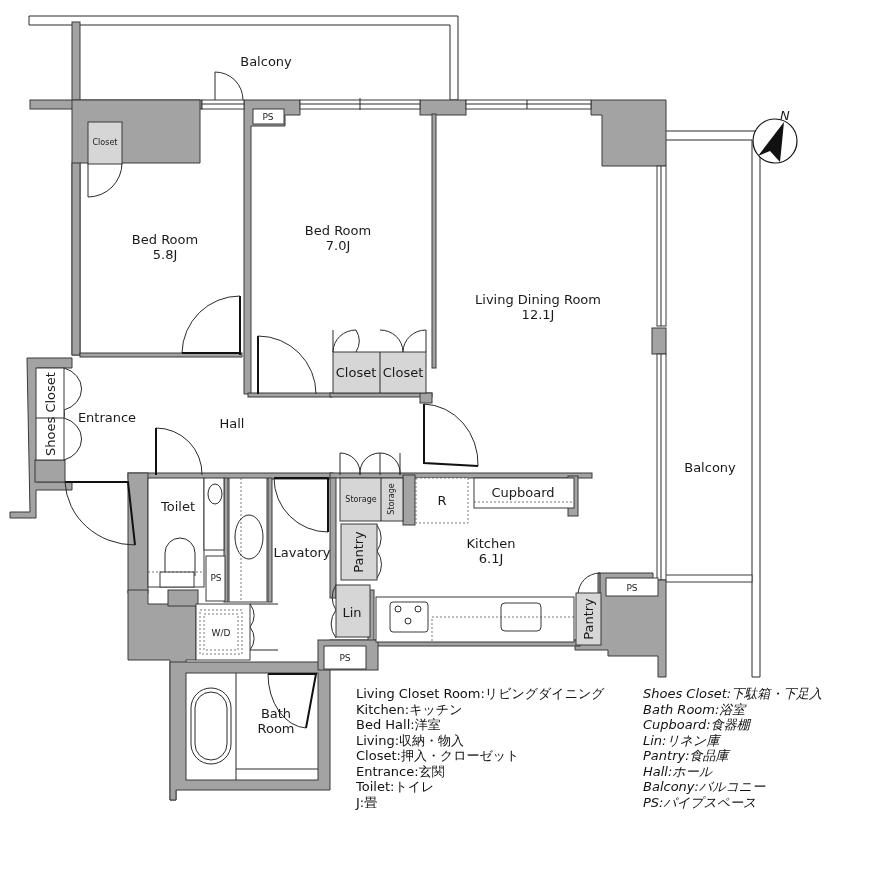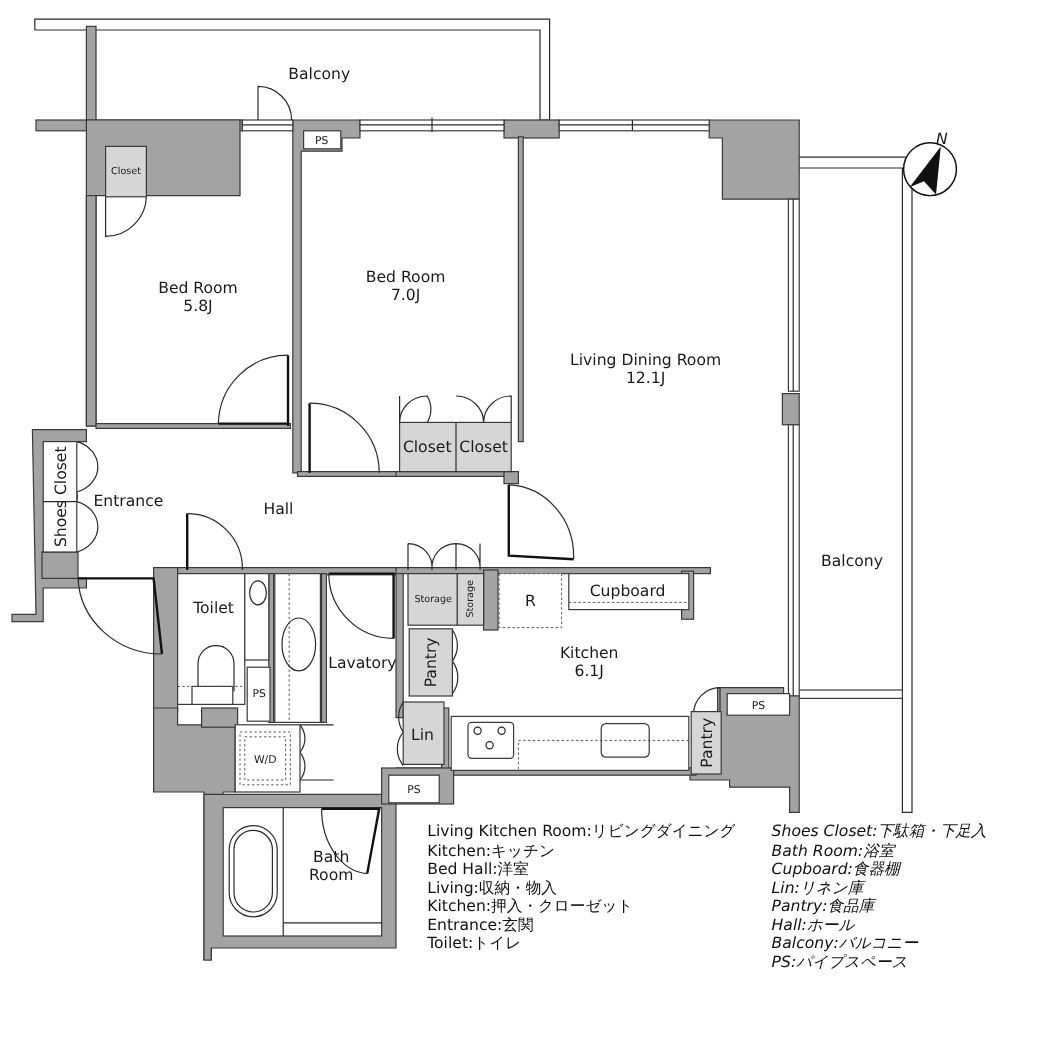--- a/index.html
+++ b/index.html
@@ -242,27 +242,28 @@
   <text class="lbl" x="0" y="0" font-size="12" text-anchor="middle" transform="translate(593,619) rotate(-90)">Pantry</text>
   <text class="lbl" x="352" y="617" text-anchor="middle" font-size="12">Lin</text>
   <text class="lblsm" x="221" y="636" text-anchor="middle" font-size="11">W/D</text>
   <text class="lblsm" x="268" y="120" text-anchor="middle" font-size="10">PS</text>
   <text class="lblsm" x="216" y="581" text-anchor="middle" font-size="10">PS</text>
   <text class="lblsm" x="345" y="661" text-anchor="middle" font-size="10">PS</text>
   <text class="lblsm" x="632" y="591" text-anchor="middle" font-size="10">PS</text>
 </svg>
 
 <div class="legend" style="left:356px; top:686px;">
-  <div>Living Kitchen Room:リビングダイニング</div>
+  <div>Living Closet Room:リビングダイニング</div>
   <div>Kitchen:キッチン</div>
   <div>Bed Hall:洋室</div>
   <div>Living:収納・物入</div>
-  <div>Kitchen:押入・クローゼット</div>
+  <div>Closet:押入・クローゼット</div>
   <div>Entrance:玄関</div>
   <div>Toilet:トイレ</div>
+  <div>J:畳</div>
 </div>
 <div class="legend" style="left:643px; top:686px;font-style:italic;">
   <div>Shoes Closet:下駄箱・下足入</div>
   <div>Bath Room:浴室</div>
   <div>Cupboard:食器棚</div>
   <div>Lin:リネン庫</div>
   <div>Pantry:食品庫</div>
   <div>Hall:ホール</div>
   <div>Balcony:バルコニー</div>
   <div>PS:パイプスペース</div>

